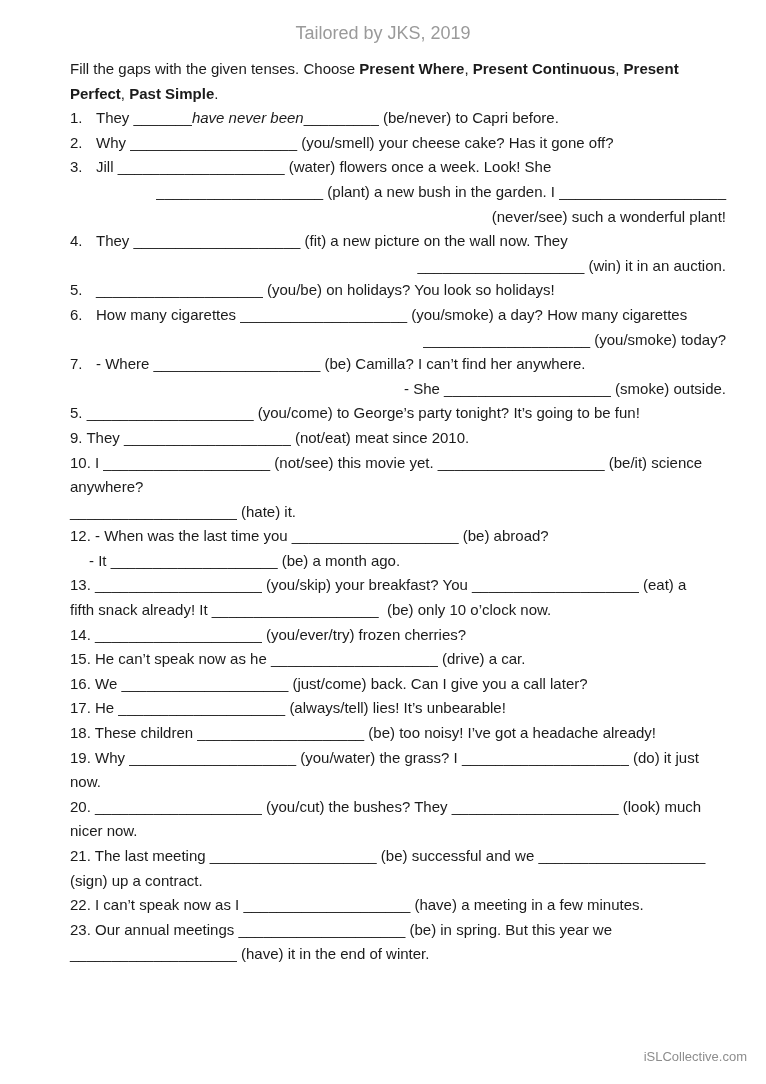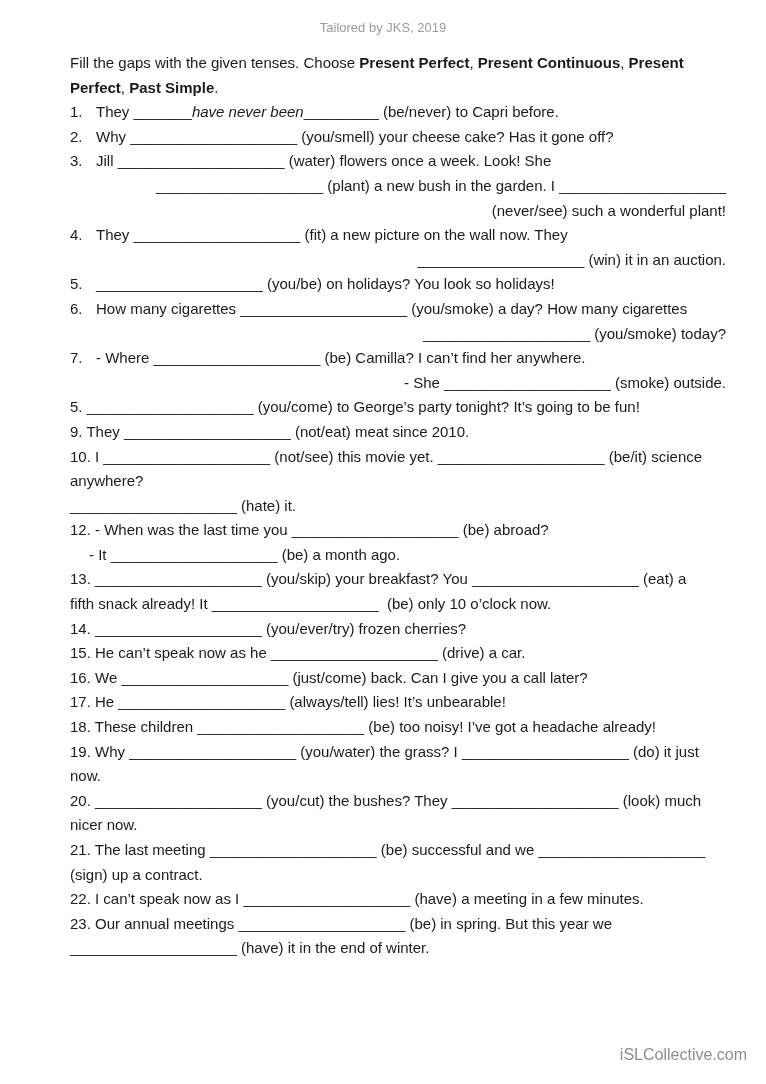--- a/index.html
+++ b/index.html
@@ -6,55 +6,55 @@
   body {
     width: 766px; height: 1084px;
     background: #ffffff;
     font-family: "Liberation Sans", sans-serif;
     font-size: 15px;
     color: #1b1b1b;
     position: relative;
     overflow: hidden;
   }
   .credit {
-    padding-top: 20px;
+    padding-top: 26px;
     text-align: center;
     color: #9a9a9a;
-    font-size: 13px;
+    font-size: 18px;
     line-height: 15px;
   }
   .content {
     padding: 16px 40px 0 70px;
   }
   .line {
     line-height: 24.6px;
     white-space: pre;
   }
   .item { display: flex; }
   .num { flex: 0 0 26px; }
   .cont { padding-left: 26px; text-align: right; }
   .cont-sm { padding-left: 19px; }
   b { font-weight: bold; }
   i { font-style: italic; }
   .brand {
     position: absolute;
     right: 19px;
     bottom: 20px;
     color: #8d8d8d;
-    font-size: 16px;
+    font-size: 13px;
   }
 </style>
 </head>
 <body>
 
 <div class="credit">Tailored by JKS, 2019</div>
 
 <div class="content">
 
-  <div class="line"><span>Fill the gaps with the given tenses. Choose </span><b>Present Perfect</b><span>, </span><b>Present Continuous</b><span>, </span><b>Present</b></div>
+  <div class="line"><span>Fill the gaps with the given tenses. Choose </span><b>Present Where</b><span>, </span><b>Present Continuous</b><span>, </span><b>Present</b></div>
   <div class="line"><b>Perfect</b><span>, </span><b>Past Simple</b><span>.</span></div>
 
   <div class="line item"><span class="num">1.</span><span><span>They _______</span><i>have never been</i><span>_________ (be/never) to Capri before.</span></span></div>
 
   <div class="line item"><span class="num">2.</span><span>Why ____________________ (you/smell) your cheese cake? Has it gone off?</span></div>
 
   <div class="line item"><span class="num">3.</span><span>Jill ____________________ (water) flowers once a week. Look! She</span></div>
   <div class="line cont">____________________ (plant) a new bush in the garden. I ____________________</div>
   <div class="line cont">(never/see) such a wonderful plant!</div>
 

